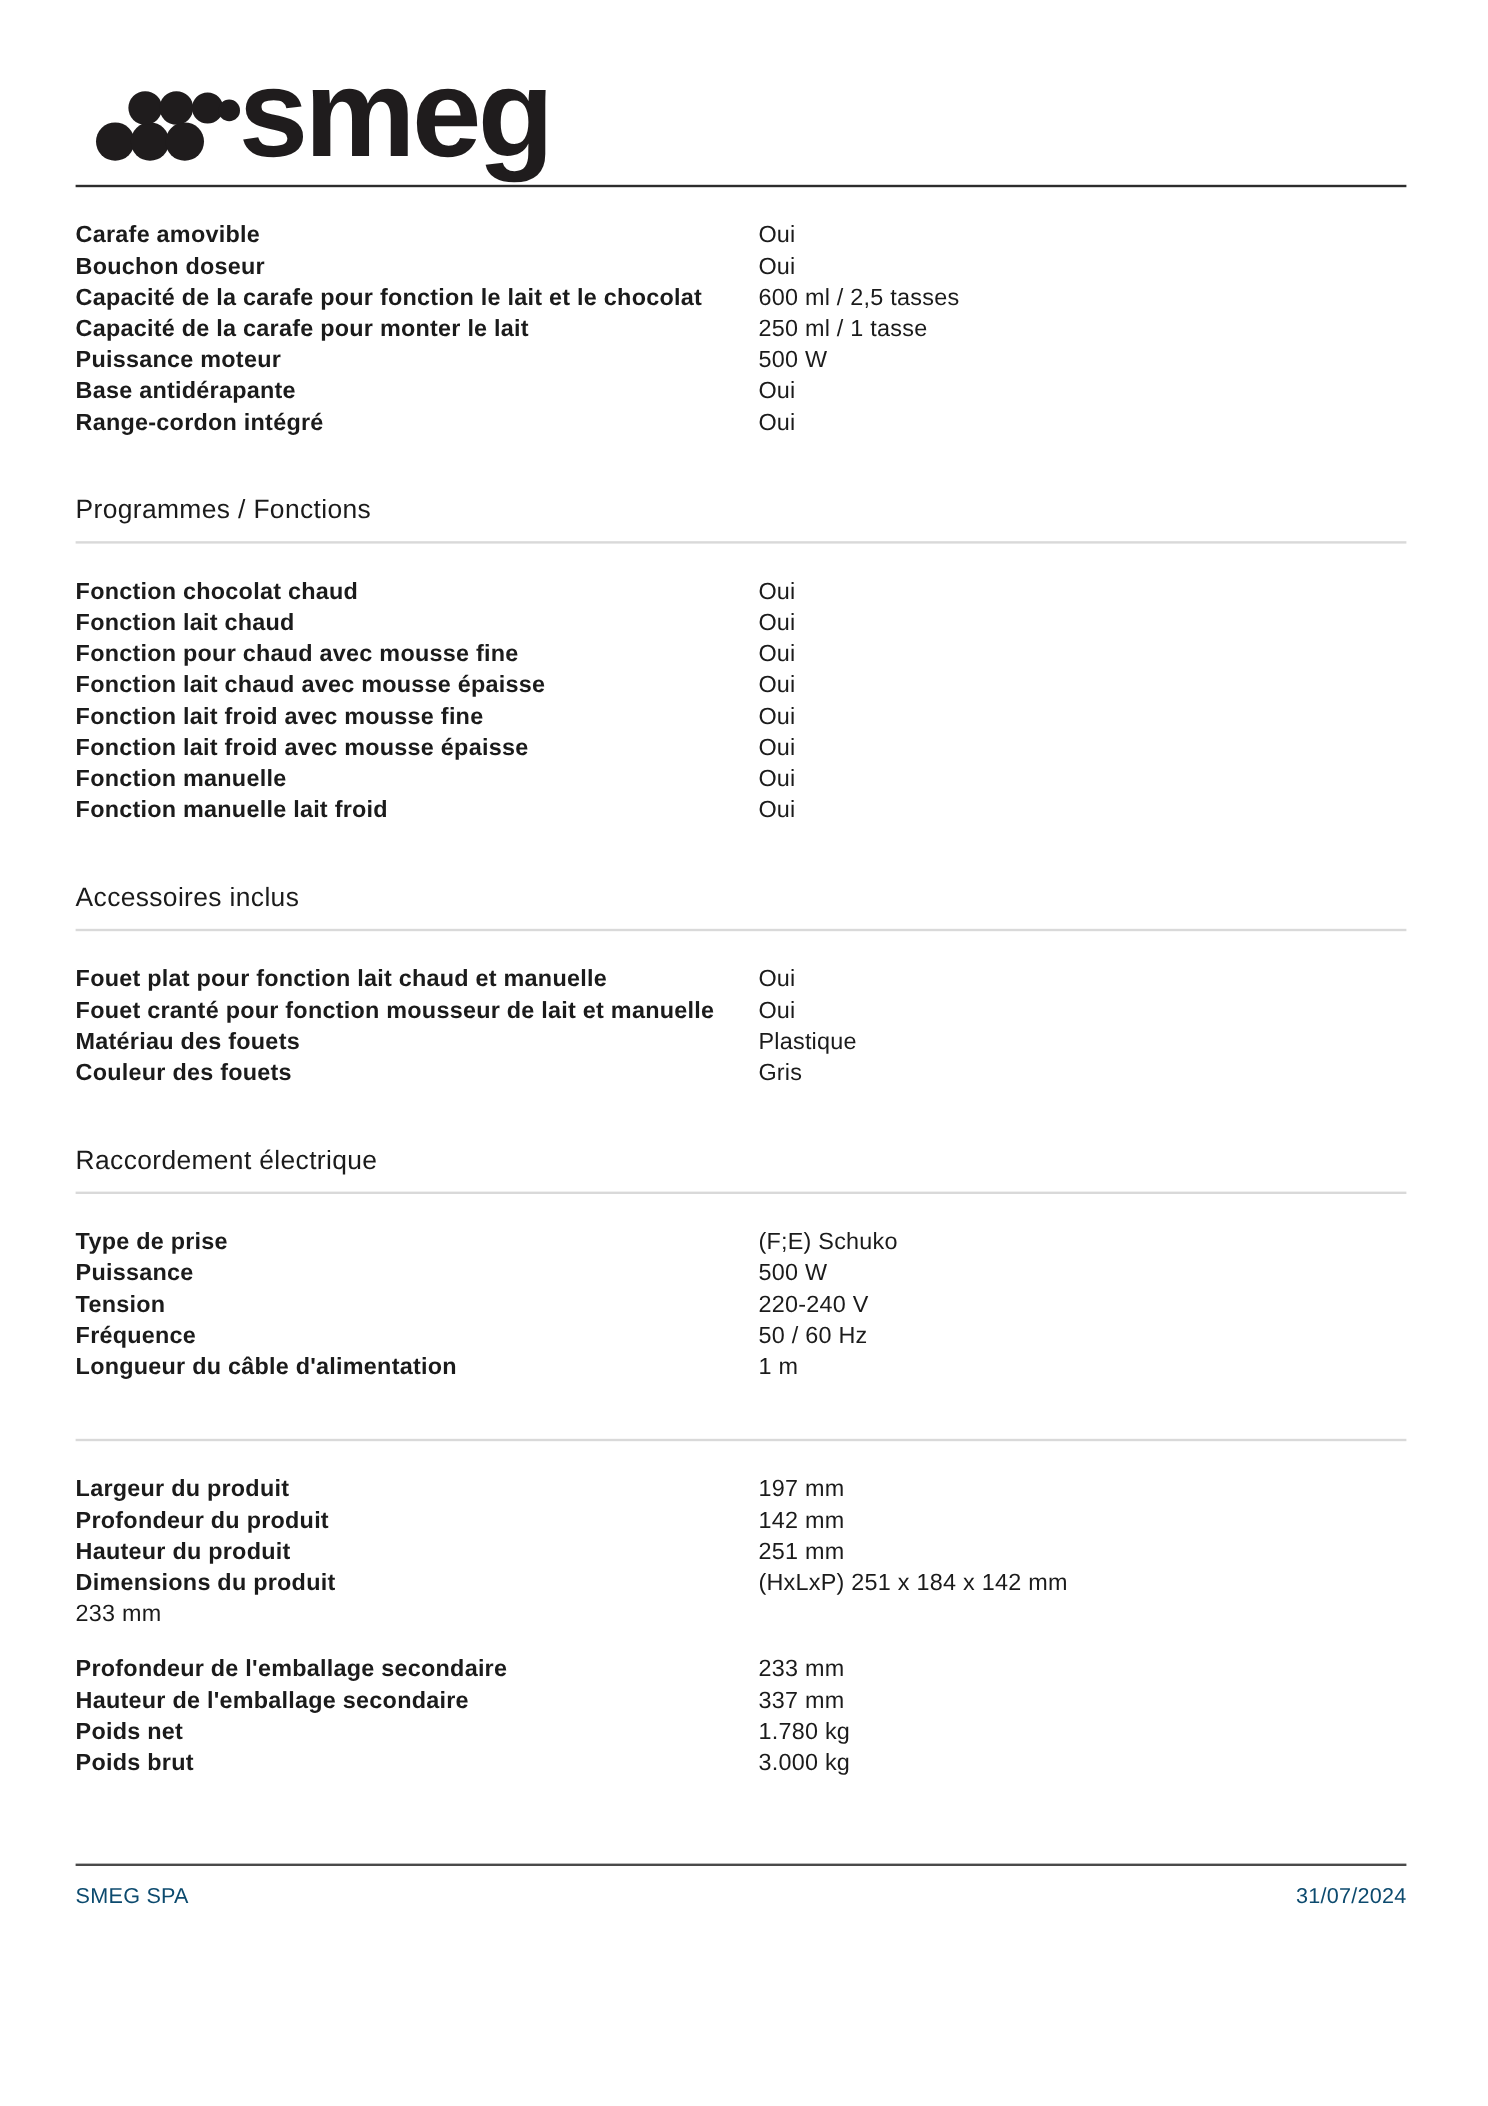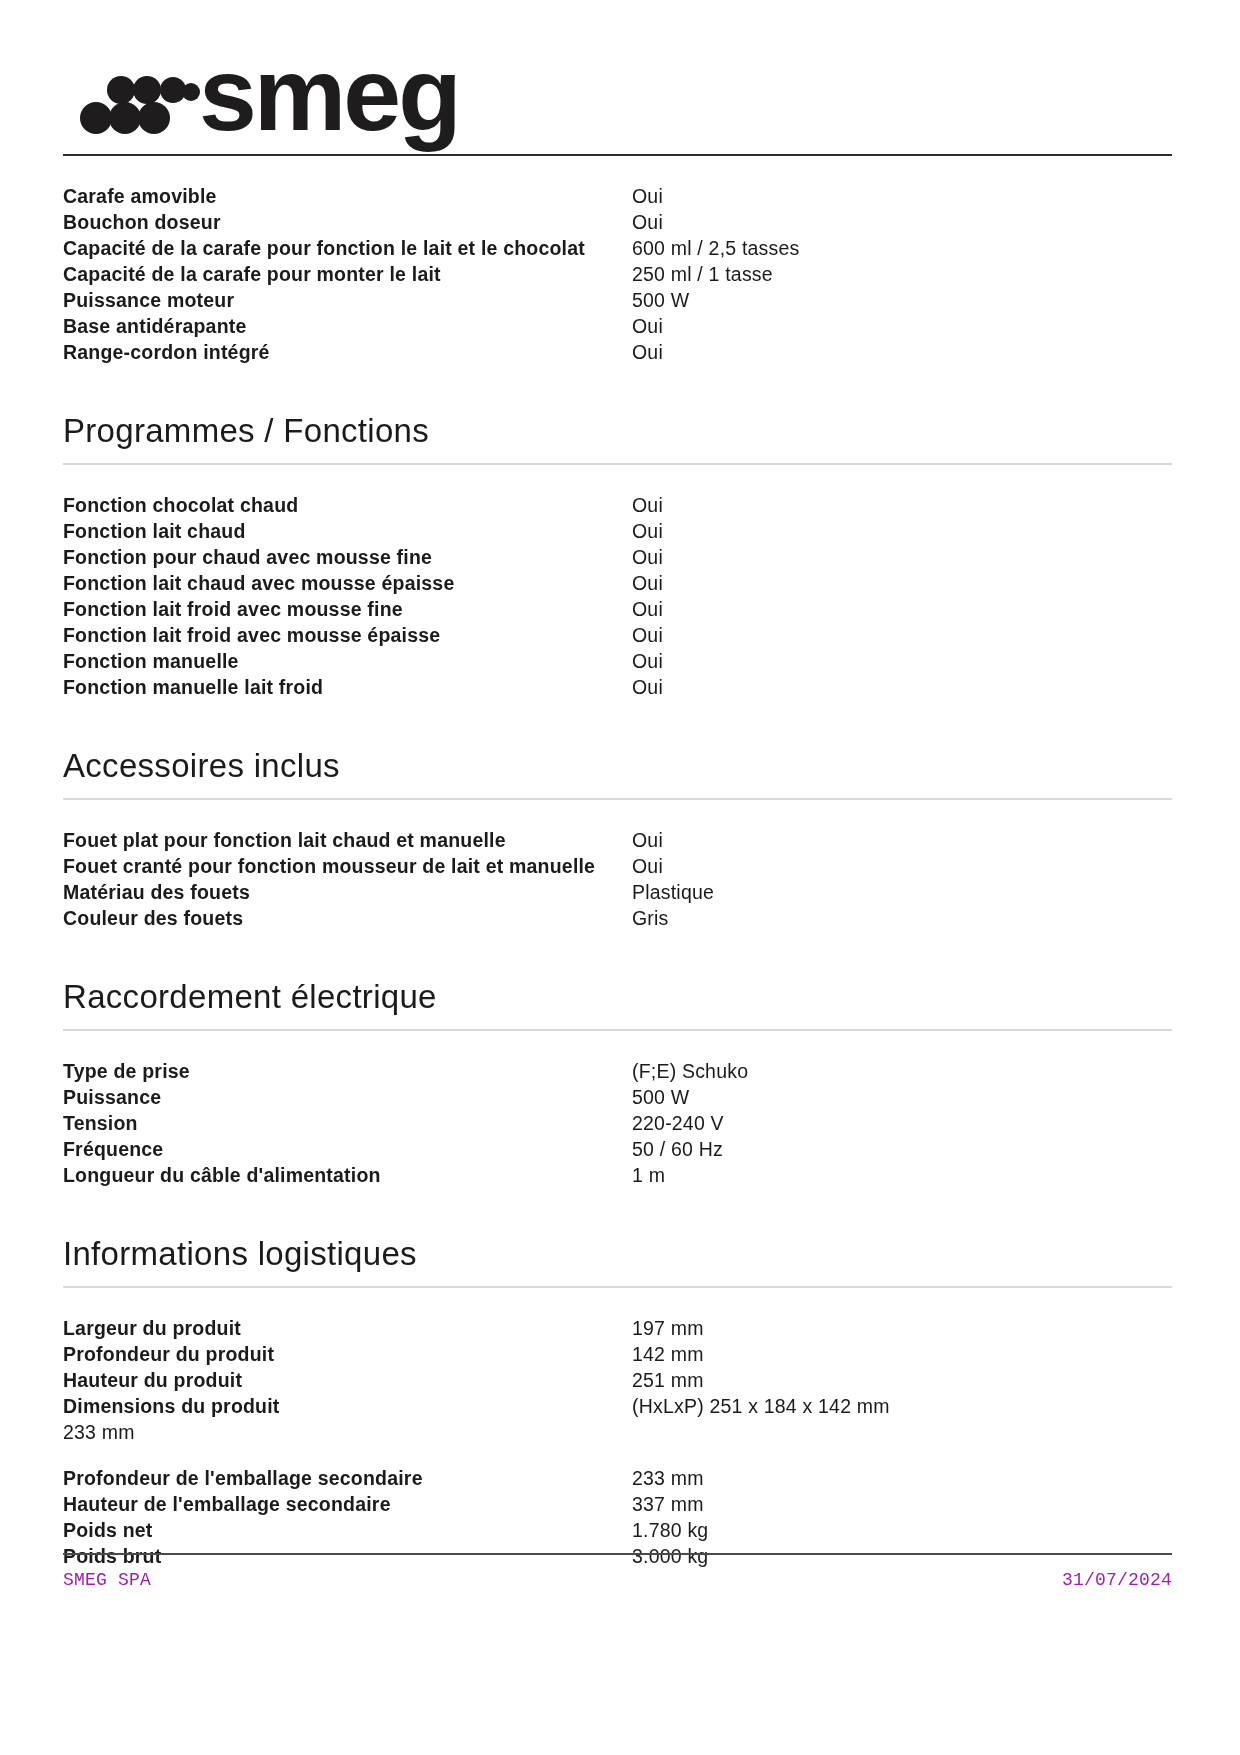--- a/index.html
+++ b/index.html
@@ -29,41 +29,41 @@
     font-size: 19.5px;
     line-height: 26px;
     letter-spacing: 0.2px;
     gap: 12px;
   }
   .row .lbl { font-weight: bold; padding-right: 12px; }
   .row .val { font-weight: normal; }
   .row.gap-before { margin-top: 20px; }
   .section-header { margin-top: 47px; }
   .section-title {
-    font-size: 33px;
+    font-size: 22px;
     font-weight: 500;
     letter-spacing: 0.3px;
     color: #1b1b1b;
   }
   .section-rule {
     border: 0; border-top: 2px solid #d9d9d9;
     margin-top: 13px;
   }
   .section .rows { margin-top: 27px; }
   .footer {
     position: absolute;
     left: 63px; right: 68px; top: 1553px;
     border-top: 2px solid #4a4a4a;
     padding-top: 15px;
     display: flex;
     justify-content: space-between;
-    font-family: Liberation Mono, monospace;
+    font-family: Liberation Sans, sans-serif;
     font-size: 18px;
     letter-spacing: 0.2px;
-    color: #a21caf;
+    color: #0c4a6e;
   }
 </style>
 </head>
 <body>
 
 <div class="page">
 
   <div class="logo-wrap">
     <svg width="400" height="100" viewBox="0 0 400 100" aria-hidden="true">
       <g fill="#1f1c1d">
@@ -228,21 +228,20 @@
 
   <div class="row">
     <div class="lbl">Longueur du câble d'alimentation</div>
     <div class="val">1 m</div>
   </div>
 </div>
   </section>
 
   <section class="section">
     <div class="section-header">
-      <h2 class="section-title">Informations logistiques</h2>
       <hr class="section-rule">
     </div>
     <div class="rows">
   <div class="row">
     <div class="lbl">Largeur du produit</div>
     <div class="val">197 mm</div>
   </div>
 
   <div class="row">
     <div class="lbl">Profondeur du produit</div>

